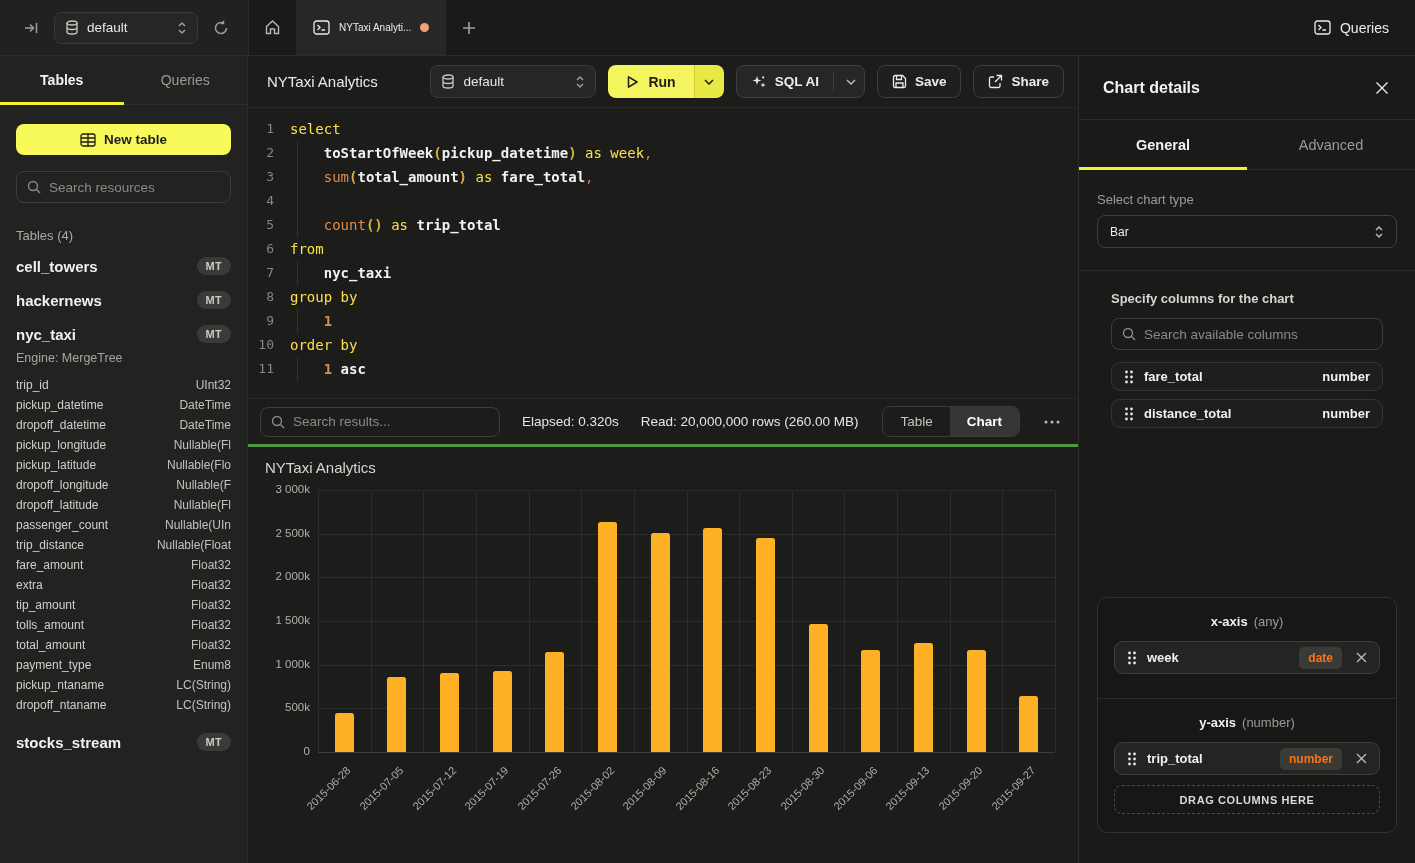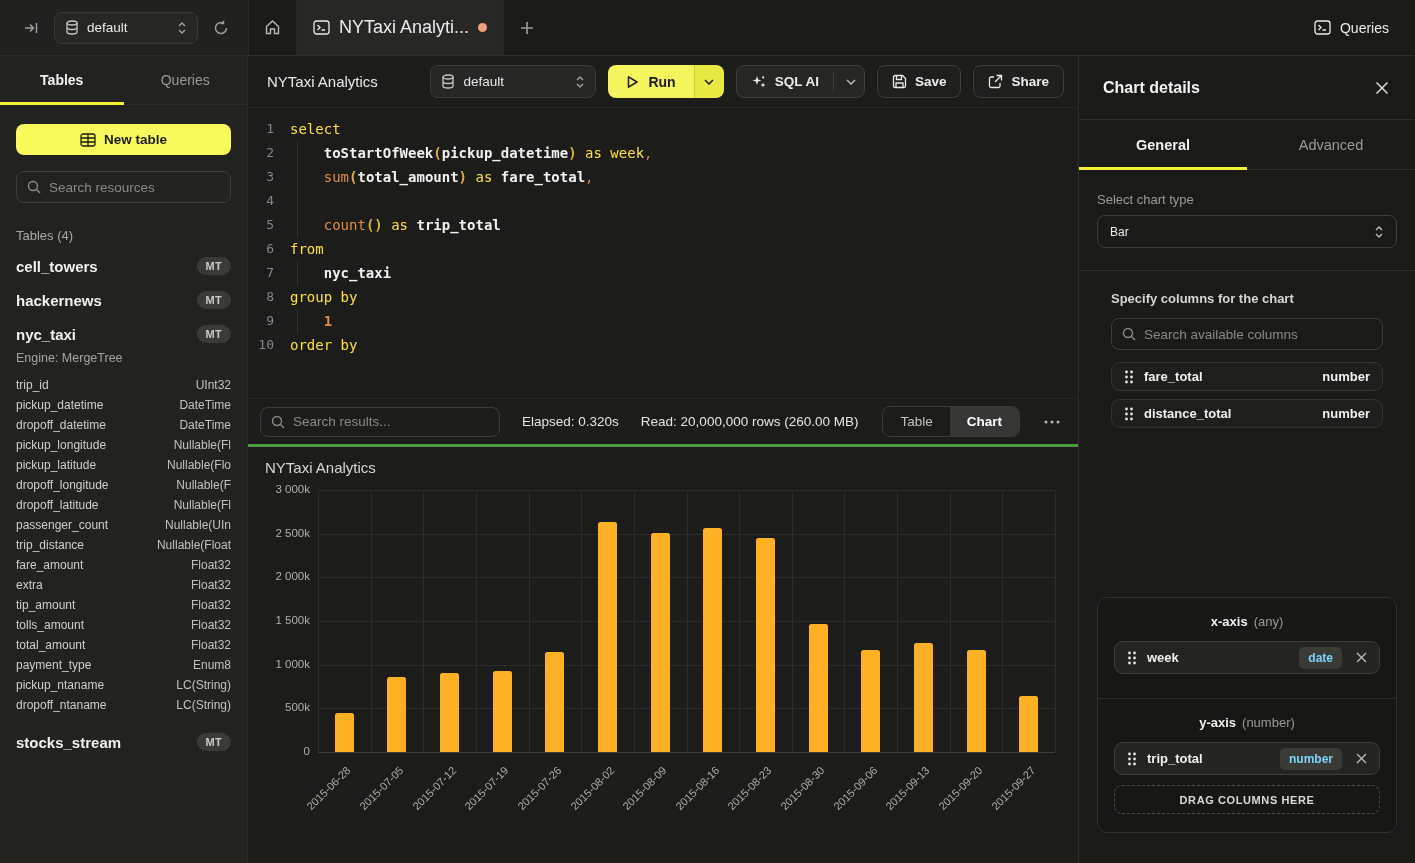--- a/index.html
+++ b/index.html
@@ -11,21 +11,21 @@
   .topbar { height:56px; display:flex; align-items:stretch; background:#212120; border-bottom:1px solid #2d2d2b; flex:none; }
   .topbar-left { width:248px; flex:none; display:flex; align-items:center; gap:10px; padding:0 14px 0 18px; }
   .icon-btn { display:flex; align-items:center; justify-content:center; color:#9d9d9a; width:26px; height:26px; border-radius:6px; cursor:pointer; flex:none; }
   .db-select { display:flex; align-items:center; gap:8px; height:32px; padding:0 10px; background:#262625; border:1px solid #3b3b39; border-radius:8px; cursor:pointer; min-width:0; }
   .db-select .lbl { font-size:13.5px; color:#e8e8e6; flex:1; }
   .topbar .db-select { flex:1; }
   .tabstrip { flex:1; display:flex; align-items:stretch; background:#1a1a19; border-left:1px solid #2d2d2b; }
   .tab { display:flex; align-items:center; gap:9px; padding:0 16px; border-right:1px solid #262624; color:#b9b9b6; cursor:pointer; }
   .tab.home { padding:0 15px; }
   .tab.active { background:#272726; color:#ececea; }
-  .tab .tab-label { font-size:18px; color:#ececea; }
+  .tab .tab-label { font-size:10px; color:#ececea; }
   .dot { width:9px; height:9px; border-radius:50%; background:#efa07c; flex:none; }
   .newtab { display:flex; align-items:center; justify-content:center; width:46px; color:#9d9d9a; cursor:pointer; }
   .topbar-right { display:flex; align-items:center; gap:9px; padding:0 26px; color:#ececea; font-size:14px; cursor:pointer; background:#1a1a19; }
 
   
   .content { flex:1; display:flex; min-height:0; }
 
   
   .sidebar { width:248px; flex:none; background:#222221; border-right:1px solid #2d2d2b; display:flex; flex-direction:column; overflow:hidden; }
   .side-tabs { height:49px; display:flex; border-bottom:1px solid #2d2d2b; flex:none; }
@@ -116,21 +116,21 @@
   .col-chip .cname { font-size:13px; font-weight:bold; color:#f0f0ee; flex:1; }
   .col-chip .ctype { font-size:13px; font-weight:bold; color:#f0f0ee; }
   .axes-card { margin:auto 18px 30px; background:#171716; border:1px solid #31312f; border-radius:10px; padding:0; flex:none; }
   .axis-section { padding:14px 16px 18px; }
   .axis-section + .axis-section { border-top:1px solid #2b2b29; }
   .axis-head { text-align:center; font-size:13px; margin:2px 0 12px; color:#f0f0ee; }
   .axis-head .ax { font-weight:bold; }
   .axis-head .hint { color:#9a9a97; margin-left:6px; }
   .axis-chip { height:33px; background:#242422; border:1px solid #3d3d3b; border-radius:9px; display:flex; align-items:center; gap:10px; padding:0 10px 0 12px; cursor:grab; }
   .axis-chip .cname { font-size:13px; font-weight:bold; color:#f0f0ee; flex:1; }
-  .type-badge { background:#3a3a37; color:#7dd3fc; font-size:12px; font-weight:bold; padding:4px 9px; border-radius:5px; }
+  .type-badge { background:#3a3a37; color:#f97316; font-size:12px; font-weight:bold; padding:4px 9px; border-radius:5px; }
   .chip-close { color:#b9b9b6; display:flex; align-items:center; padding:2px; cursor:pointer; margin-left:2px; }
   .dropzone { margin:10px 16px 0 16px; height:29px; border:1px dashed #4b4b48; border-radius:8px; display:flex; align-items:center; justify-content:center; font-size:11px; font-weight:bold; letter-spacing:0.6px; color:#dadad7; cursor:pointer; }
   .yaxis-section .axis-chip { margin-bottom:0; }
   .yaxis-section .dropzone { margin:10px 0 0; }
   .xaxis-section { padding-bottom:24px; }
 
   svg { flex:none; display:block; }
 </style>
 </head>
 <body>
@@ -392,20 +392,24 @@
             <span class="gutter">8</span>
             <span class="code"><span class="c-kw">group by</span></span>
           </div>
           <div class="code-line indented">
             <span class="gutter">9</span>
             <span class="code"><span class="c-sp">    </span><span class="c-num">1</span></span>
           </div>
           <div class="code-line">
             <span class="gutter">10</span>
             <span class="code"><span class="c-kw">order by</span></span>
+          </div>
+          <div class="code-line indented">
+            <span class="gutter">11</span>
+            <span class="code"><span class="c-sp">    </span><span class="c-num">1</span><span class="c-sp"> </span><span class="c-id">asc</span></span>
           </div>
         </div>
 
       <div class="results-bar">
         <div class="search-box">
           <svg width="14" height="14" viewBox="0 0 14 14" stroke="currentColor" stroke-width="1.4" fill="none">
               <circle cx="6" cy="6" r="4.5"></circle>
               <path d="M9.5 9.5 L13 13"></path>
             </svg>
           <input placeholder="Search results..." style="">

